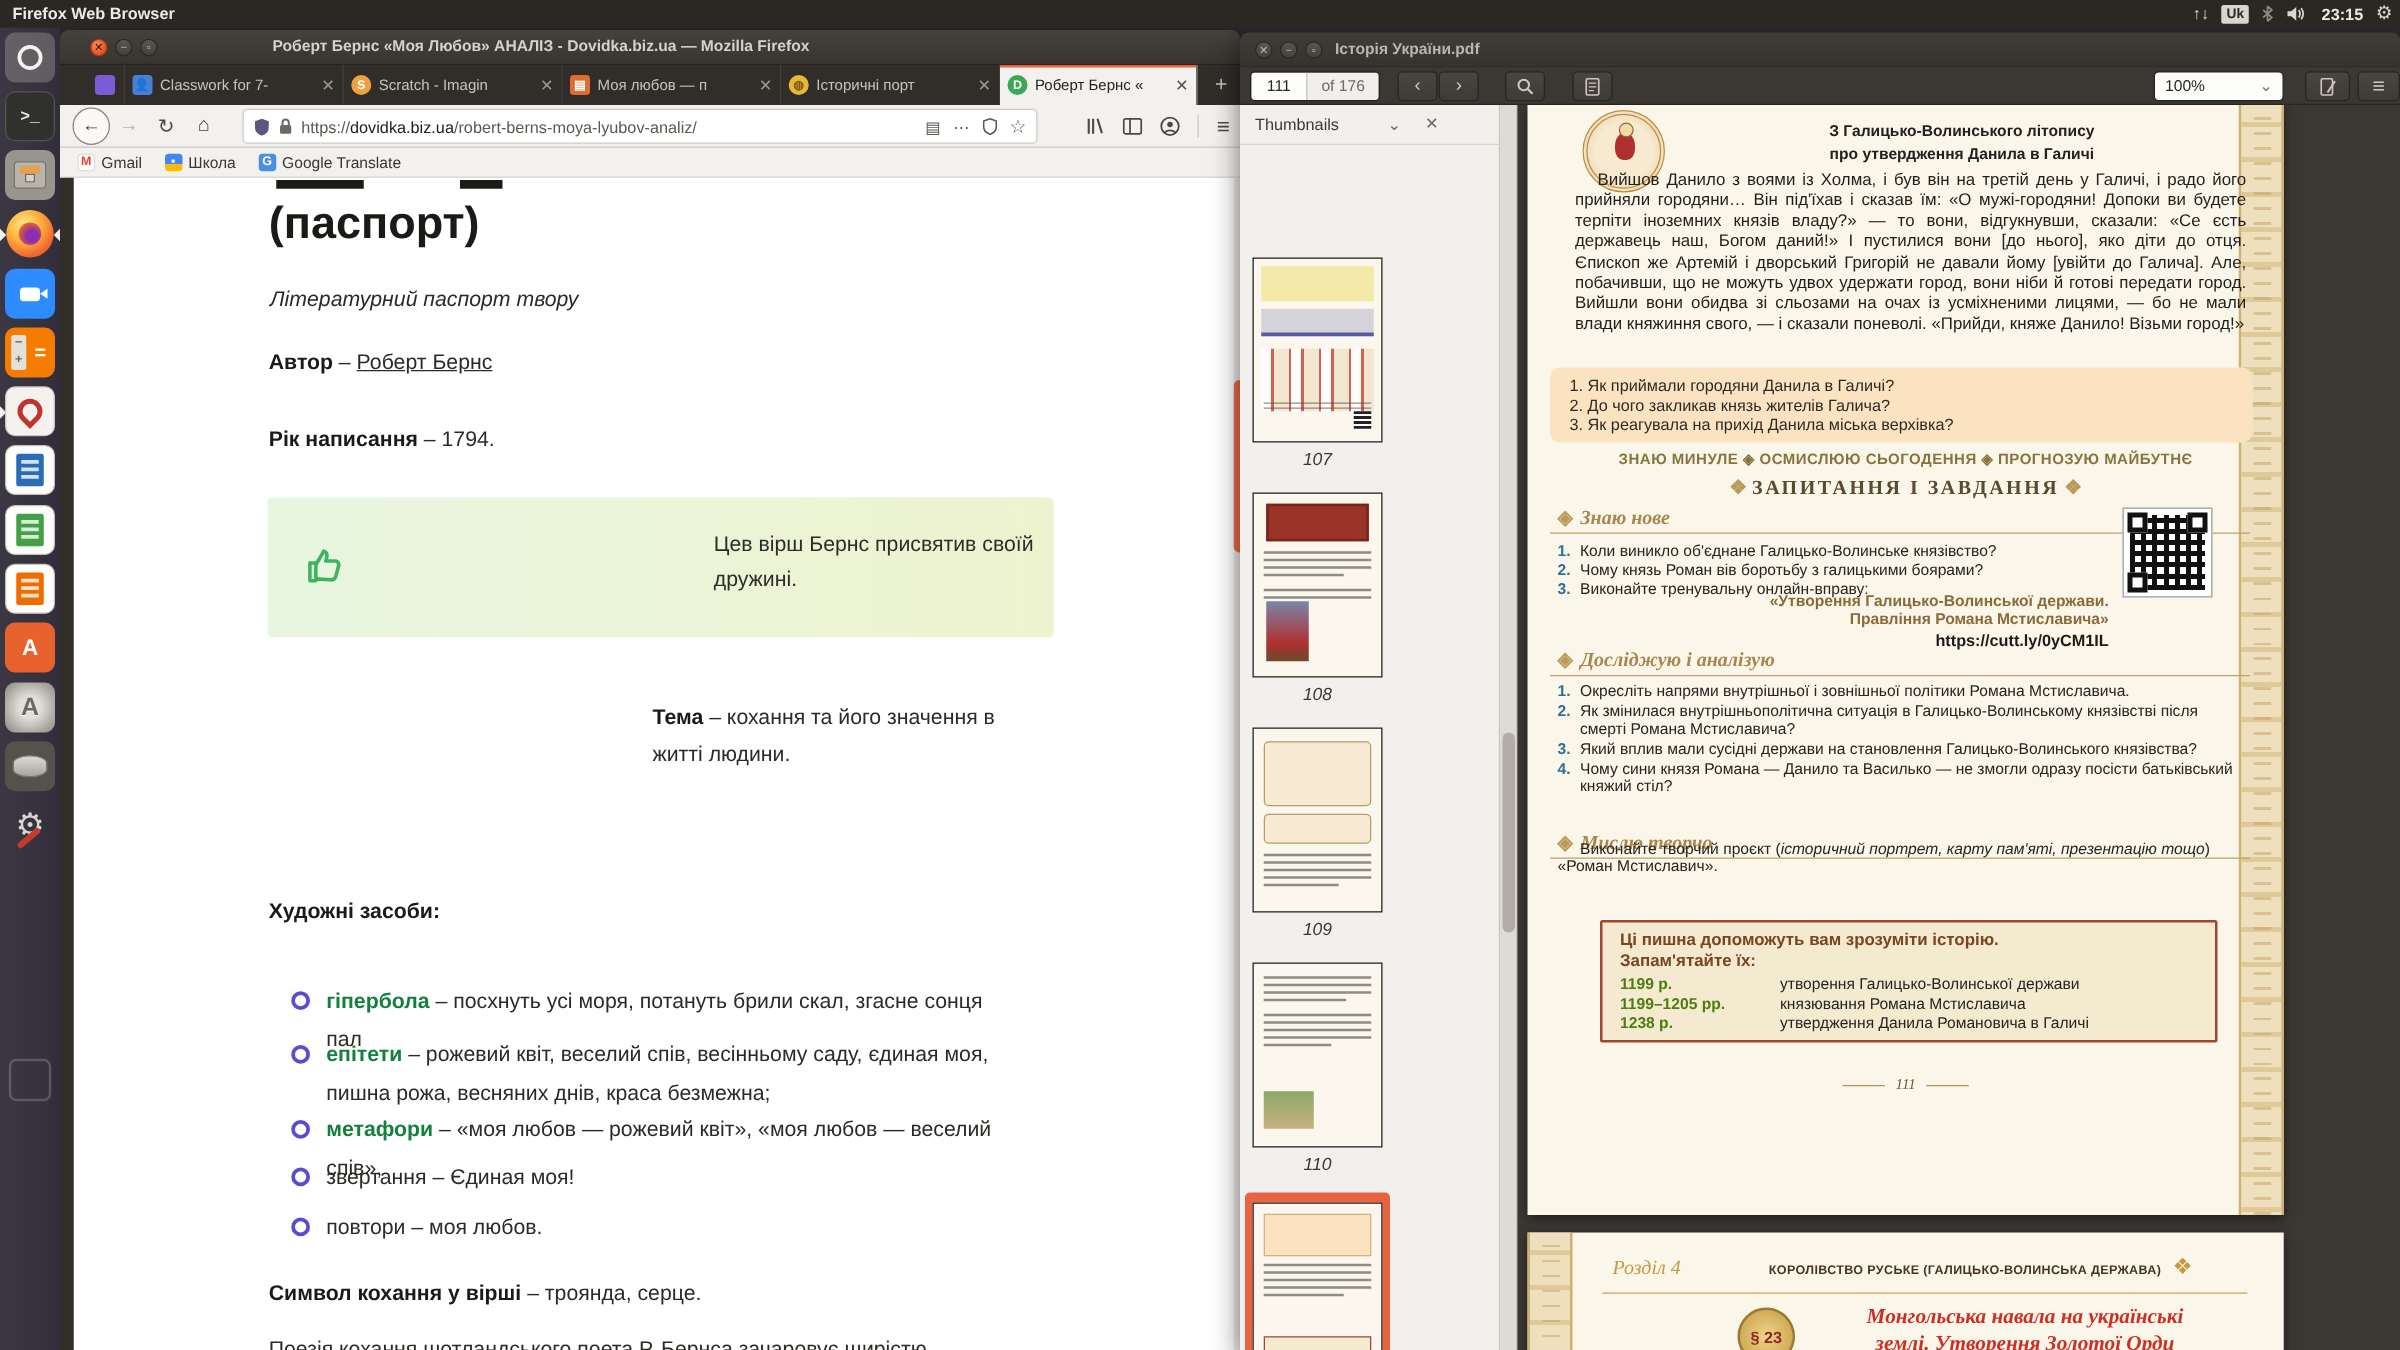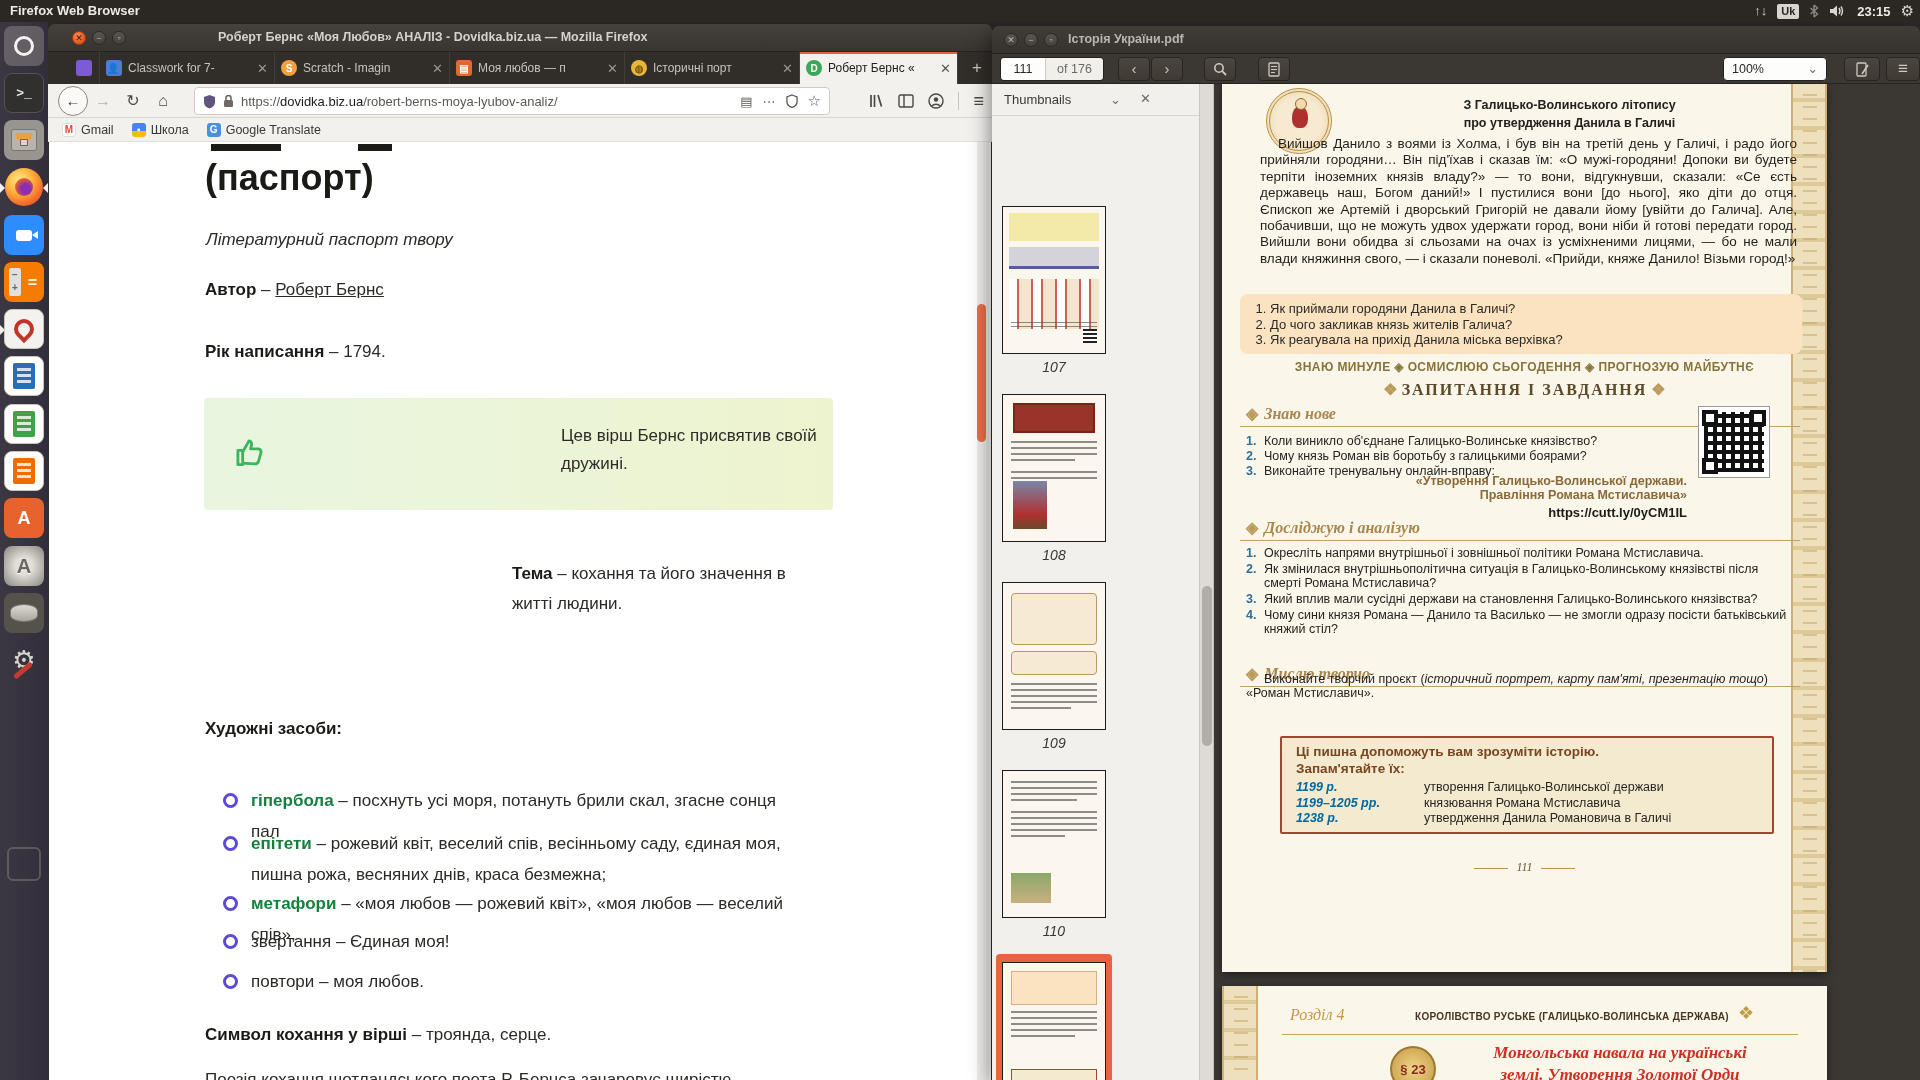--- a/index.html
+++ b/index.html
@@ -66,21 +66,21 @@
   .nav-ico { color:#4c4843; font-size:16px; width:30px; text-align:center; }
   .back-circle { width:30px; height:30px; border:1px solid #8a867f; border-radius:50%; background:#faf9f7; display:flex; align-items:center; justify-content:center; margin-left:10px; font-size:15px; color:#3c3934; }
   .urlbar { position:absolute; left:146px; top:3px; width:636px; height:28px; background:#fff; border:1px solid #cfcac3; border-radius:4px; display:flex; align-items:center; font-size:13px; color:#5c5852; padding:0 8px; }
   .urlbar .host { color:#21201d; }
   .url-right { margin-left:auto; display:flex; gap:10px; color:#5c5852; align-items:center; }
   .ff-right-icons { position:absolute; right:8px; top:3px; height:28px; display:flex; align-items:center; gap:14px; color:#4c4843; }
   .vsep { width:1px; height:18px; background:#c9c5be; }
   .ff-bm { position:absolute; left:0; top:94px; right:0; height:24px; background:#f3f1ee; border-bottom:1px solid #e2ded8; display:flex; align-items:center; gap:18px; padding-left:14px; font-size:12.5px; color:#3a3733; }
   .bm { display:flex; align-items:center; gap:5px; }
   .bm .bico { width:14px; height:14px; border-radius:3px; display:flex; align-items:center; justify-content:center; font-size:10px; font-weight:bold; color:#fff; }
-  .ff-content { position:absolute; left:1px; top:118px; width:942px; bottom:0; background:#fff; overflow:hidden; }
+  .ff-content { position:absolute; left:11px; top:118px; width:942px; bottom:0; background:#fff; overflow:hidden; }
   .ffc { position:absolute; color:#33312c; }
   .frag { position:absolute; top:2px; height:7px; background:#1c1b18; }
   .h1 { font-size:36px; font-weight:bold; color:#1b1a17; }
   .subtitle { font-style:italic; font-size:17px; color:#2c2a26; }
   .para { font-size:17px; color:#2c2a26; }
   .para b { color:#1b1a17; }
   .para a { color:#2c2a26; text-decoration:underline; }
   .callout { position:absolute; left:155px; top:256px; width:629px; height:112px; border-radius:4px; background:linear-gradient(90deg,#e8f6e0,#eef3cf); }
   .callout svg { position:absolute; left:26px; top:34px; }
   .callout .ctext { position:absolute; left:357px; top:24px; width:262px; font-size:17px; color:#2e2c28; line-height:28px; }
@@ -137,21 +137,21 @@
   .plist.wide li { margin-bottom:2px; }
   .qr { position:absolute; left:476px; top:322px; width:72px; height:72px; background:#fff; border:1px solid #999; padding:5px; }
   .qr .grid { width:60px; height:60px; background:repeating-linear-gradient(0deg,#111 0 4px,transparent 4px 9px),repeating-linear-gradient(90deg,#111 0 4px,#fff 4px 9px); position:relative; }
   .qr .m { position:absolute; width:16px; height:16px; border:4px solid #111; background:#fff; }
   .caption { position:absolute; right:140px; text-align:right; font-size:12.5px; font-weight:bold; color:#8a6a38; line-height:14px; }
   .cuturl { position:absolute; right:140px; font-size:13px; font-weight:bold; color:#1c1b18; }
   .creative-text { position:absolute; left:24px; top:588px; width:548px; font-size:12.5px; line-height:14px; text-indent:18px; }
   .datesbox { position:absolute; left:58px; top:652px; width:494px; height:98px; background:#f3ead0; border:2px solid #a04632; border-radius:2px; padding:6px 14px; }
   .datesbox .dt { font-size:13.5px; font-weight:bold; color:#7a4520; line-height:16.5px; }
   .drow { display:flex; font-size:12.5px; line-height:14.5px; margin-top:1px; }
-  .drow .d { width:128px; color:#0369a1; font-weight:bold;font-style:italic; }
+  .drow .d { width:128px; color:#4d7c0f; font-weight:bold; }
   .pfoot { position:absolute; left:0; top:776px; width:100%; text-align:center; font-family:"Liberation Serif",serif; font-style:italic; font-size:12px; color:#6b5a3a; }
   .pfoot .fl { display:inline-block; width:34px; height:1px; background:#b8944e; vertical-align:middle; margin:0 8px; }
   
   .chap { position:absolute; left:68px; top:20px; font-family:"Liberation Serif",serif; font-style:italic; font-size:16px; color:#c49a42; }
   .chap-title { position:absolute; left:162px; top:25px; width:345px; font-size:10px; font-weight:bold; color:#453522; letter-spacing:.3px;text-align:right; }
   .chap-orn { position:absolute; left:516px; top:16px; font-size:18px; color:#c49a42; }
   .chap-rule { position:absolute; left:60px; top:48px; width:516px; height:1px; background:#c9a45f; }
   .seal { position:absolute; left:168px; top:60px; width:46px; height:46px; border-radius:50%; background:radial-gradient(circle,#f0d48a,#c49a42); border:2px solid #9a7a30; color:#8a2a20; font-weight:bold; font-size:13px; text-align:center; line-height:44px; }
   .red-head { position:absolute; left:228px; top:56px; width:340px; text-align:center; font-family:"Liberation Serif",serif; font-style:italic; font-weight:bold; font-size:17px; color:#cd2f24; line-height:22px; }
 

